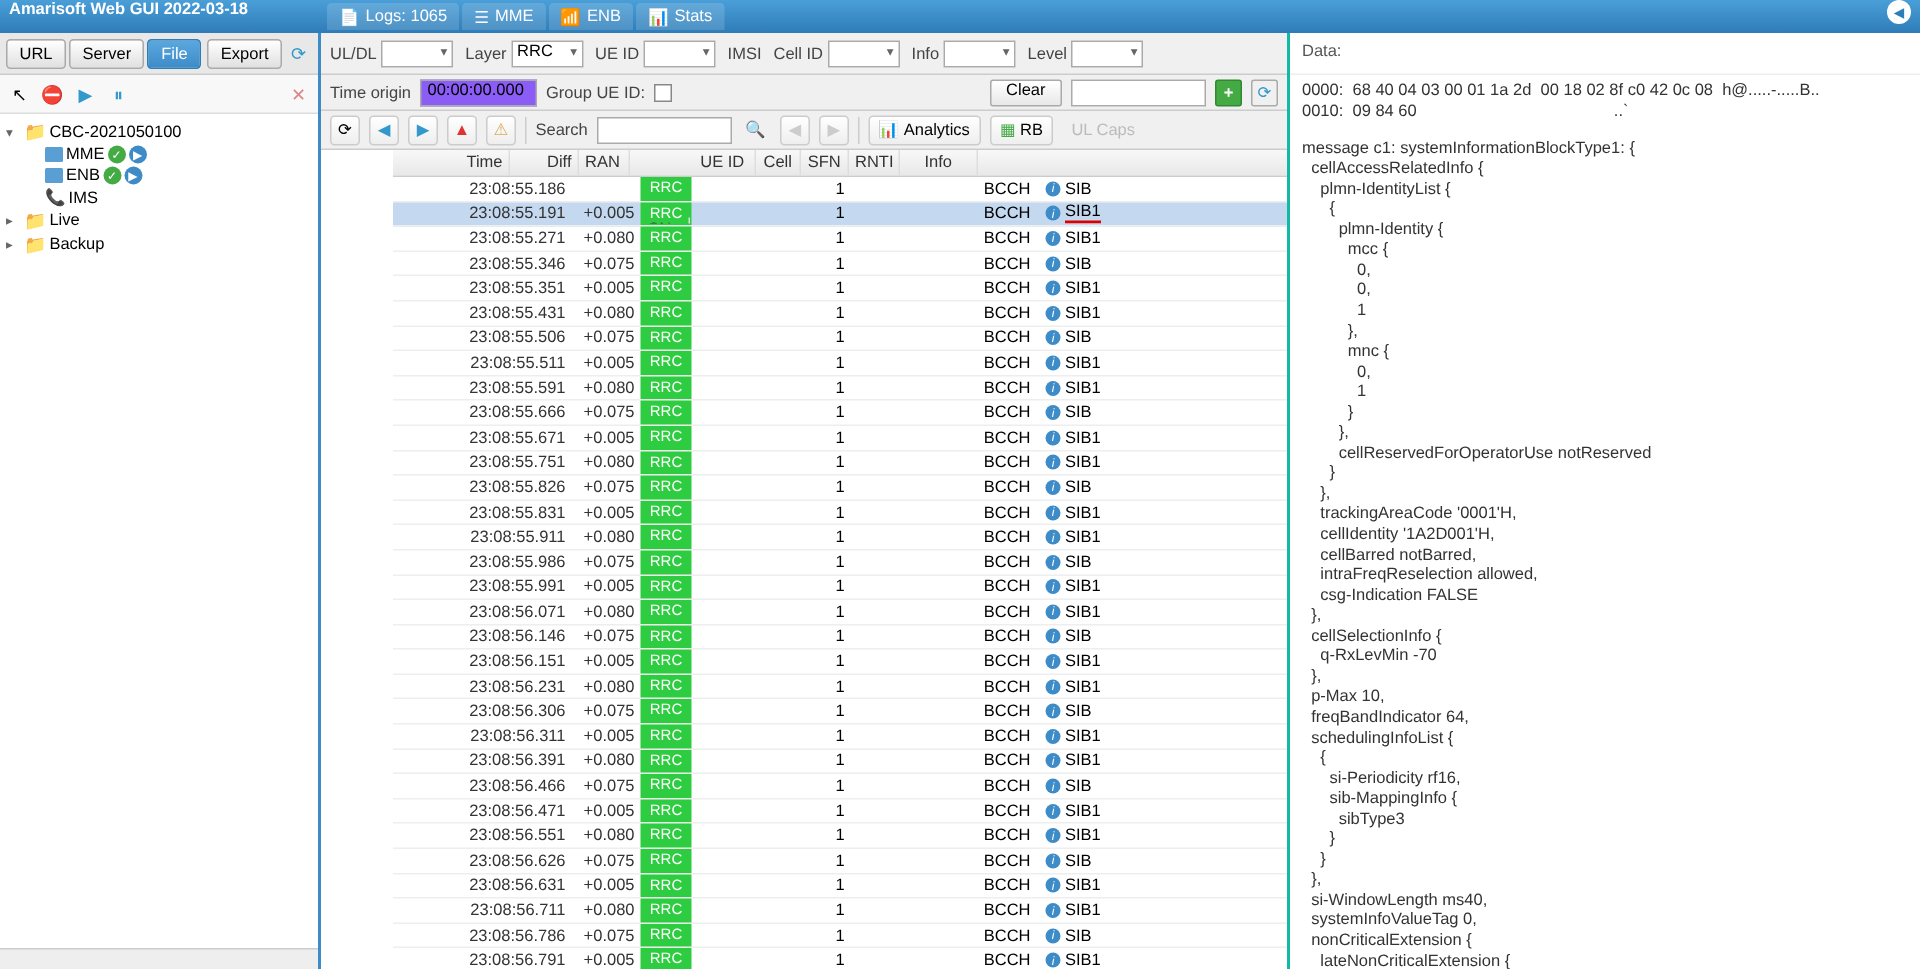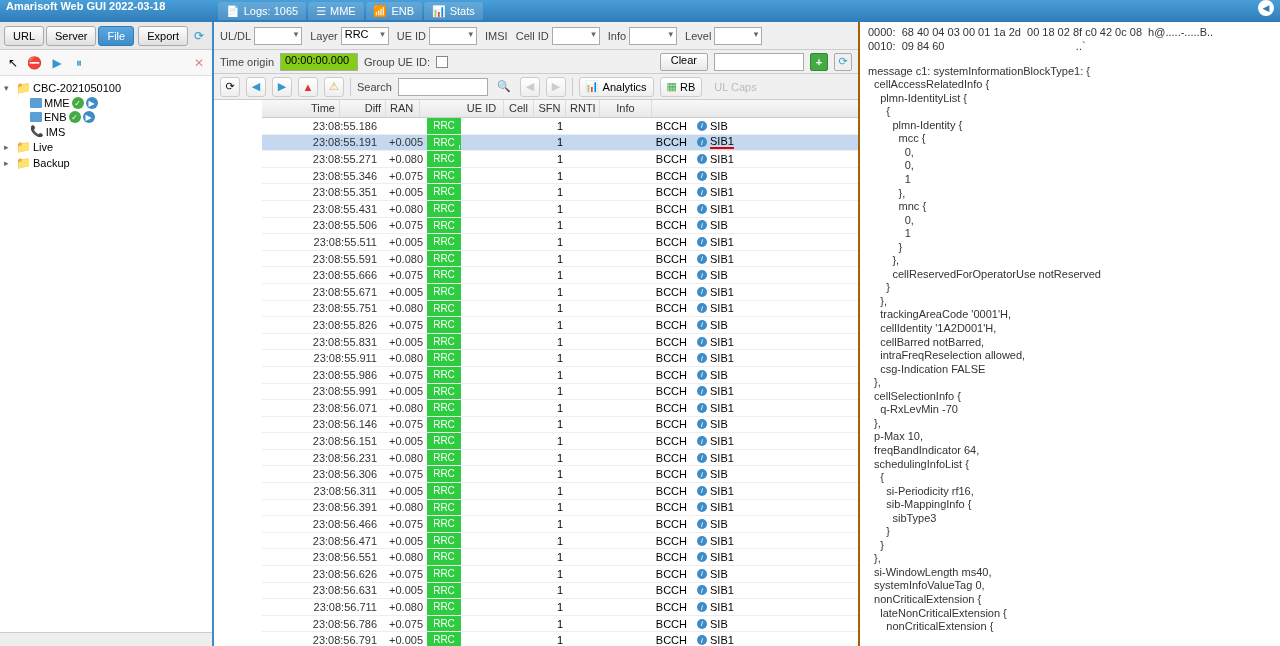--- a/index.html
+++ b/index.html
@@ -32,29 +32,29 @@
 .tree-device { width: 12px; height: 10px; background: #5a9fd4; border-radius: 1px; display: inline-block; }
 .tree-phone { color: #4a8; font-size: 11px; }
 .tree-ind-0 { padding-left: 4px; }
 .tree-ind-1 { padding-left: 18px; }
 .tree-badge { width: 12px; height: 12px; border-radius: 6px; display: inline-flex; align-items: center; justify-content: center; font-size: 8px; color: #fff; }
 .tree-badge.green { background: #4a4; }
 .tree-badge.blue { background: #3d8cc8; }
 
 .bottom-scroll { height: 14px; background: #eee; border-top: 1px solid #ccc; }
 
-.center-panel { flex: 1; display: flex; flex-direction: column; border-right: 2px solid #a16207; min-width: 0; }
+.center-panel { flex: 1; display: flex; flex-direction: column; border-right: 2px solid #14b8a6; min-width: 0; }
 .filter-bar { height: 28px; background: #f0f0f0; border-bottom: 1px solid #ccc; display: flex; align-items: center; padding: 0 6px; gap: 8px; }
 .filter-group { display: flex; align-items: center; gap: 3px; }
 .filter-label { color: #444; }
 .filter-select { height: 18px; border: 1px solid #aaa; background: #fff; padding: 0 14px 0 3px; font-size: 11px; min-width: 48px; position: relative; }
 .filter-select::after { content: '▾'; position: absolute; right: 3px; top: 1px; color: #666; font-size: 9px; }
 
 .filter-bar2 { height: 24px; background: #f0f0f0; border-bottom: 1px solid #ccc; display: flex; align-items: center; padding: 0 6px; gap: 6px; }
-.time-input { height: 18px; border: 1px solid #aaa; background: #84cc16; padding: 0 4px; width: 78px; }
+.time-input { height: 18px; border: 1px solid #aaa; background: #8b5cf6; padding: 0 4px; width: 78px; }
 .checkbox { width: 12px; height: 12px; border: 1px solid #888; background: #fff; }
 .clear-btn { height: 18px; padding: 0 10px; border: 1px solid #aaa; background: linear-gradient(#fff,#e8e8e8); border-radius: 2px; cursor: pointer; margin-left: auto; }
 .dropdown { width: 90px; height: 18px; border: 1px solid #aaa; background: #fff; }
 .add-btn { width: 18px; height: 18px; background: #4a4; border: 1px solid #383; color: #fff; border-radius: 2px; display: flex; align-items: center; justify-content: center; font-weight: bold; cursor: pointer; }
 .refresh-btn { width: 18px; height: 18px; border: 1px solid #aaa; border-radius: 2px; display: flex; align-items: center; justify-content: center; cursor: pointer; color: #39c; }
 
 .search-bar { height: 26px; background: #f0f0f0; border-bottom: 1px solid #ccc; display: flex; align-items: center; padding: 0 6px; gap: 6px; }
 .nav-btn { width: 20px; height: 20px; border: 1px solid #ccc; background: linear-gradient(#fff,#eee); border-radius: 3px; cursor: pointer; display: flex; align-items: center; justify-content: center; font-size: 11px; }
 .search-input { height: 18px; border: 1px solid #aaa; background: #fff; width: 90px; padding: 0 3px; }
 .binoc { width: 20px; height: 20px; cursor: pointer; display: flex; align-items: center; justify-content: center; }
@@ -732,20 +732,21 @@
             <div class="cell c-msg">
               <span class="info-icon">i</span>
               <span class="">SIB1</span>
             </div>
           </div>
         </div>
     </div>
   </div>
 
   <div class="right-panel">
+    <div class="data-head">Data:</div>
     <div class="data-body"><span>0000:  68 40 04 03 00 01 1a 2d  00 18 02 8f c0 42 0c 08  h@.....-.....B..
 0010:  09 84 60                                           ..`</span>
 
 <span>message c1: systemInformationBlockType1: {
   cellAccessRelatedInfo {
     plmn-IdentityList {
       {
         plmn-Identity {
           mcc {
             0,

